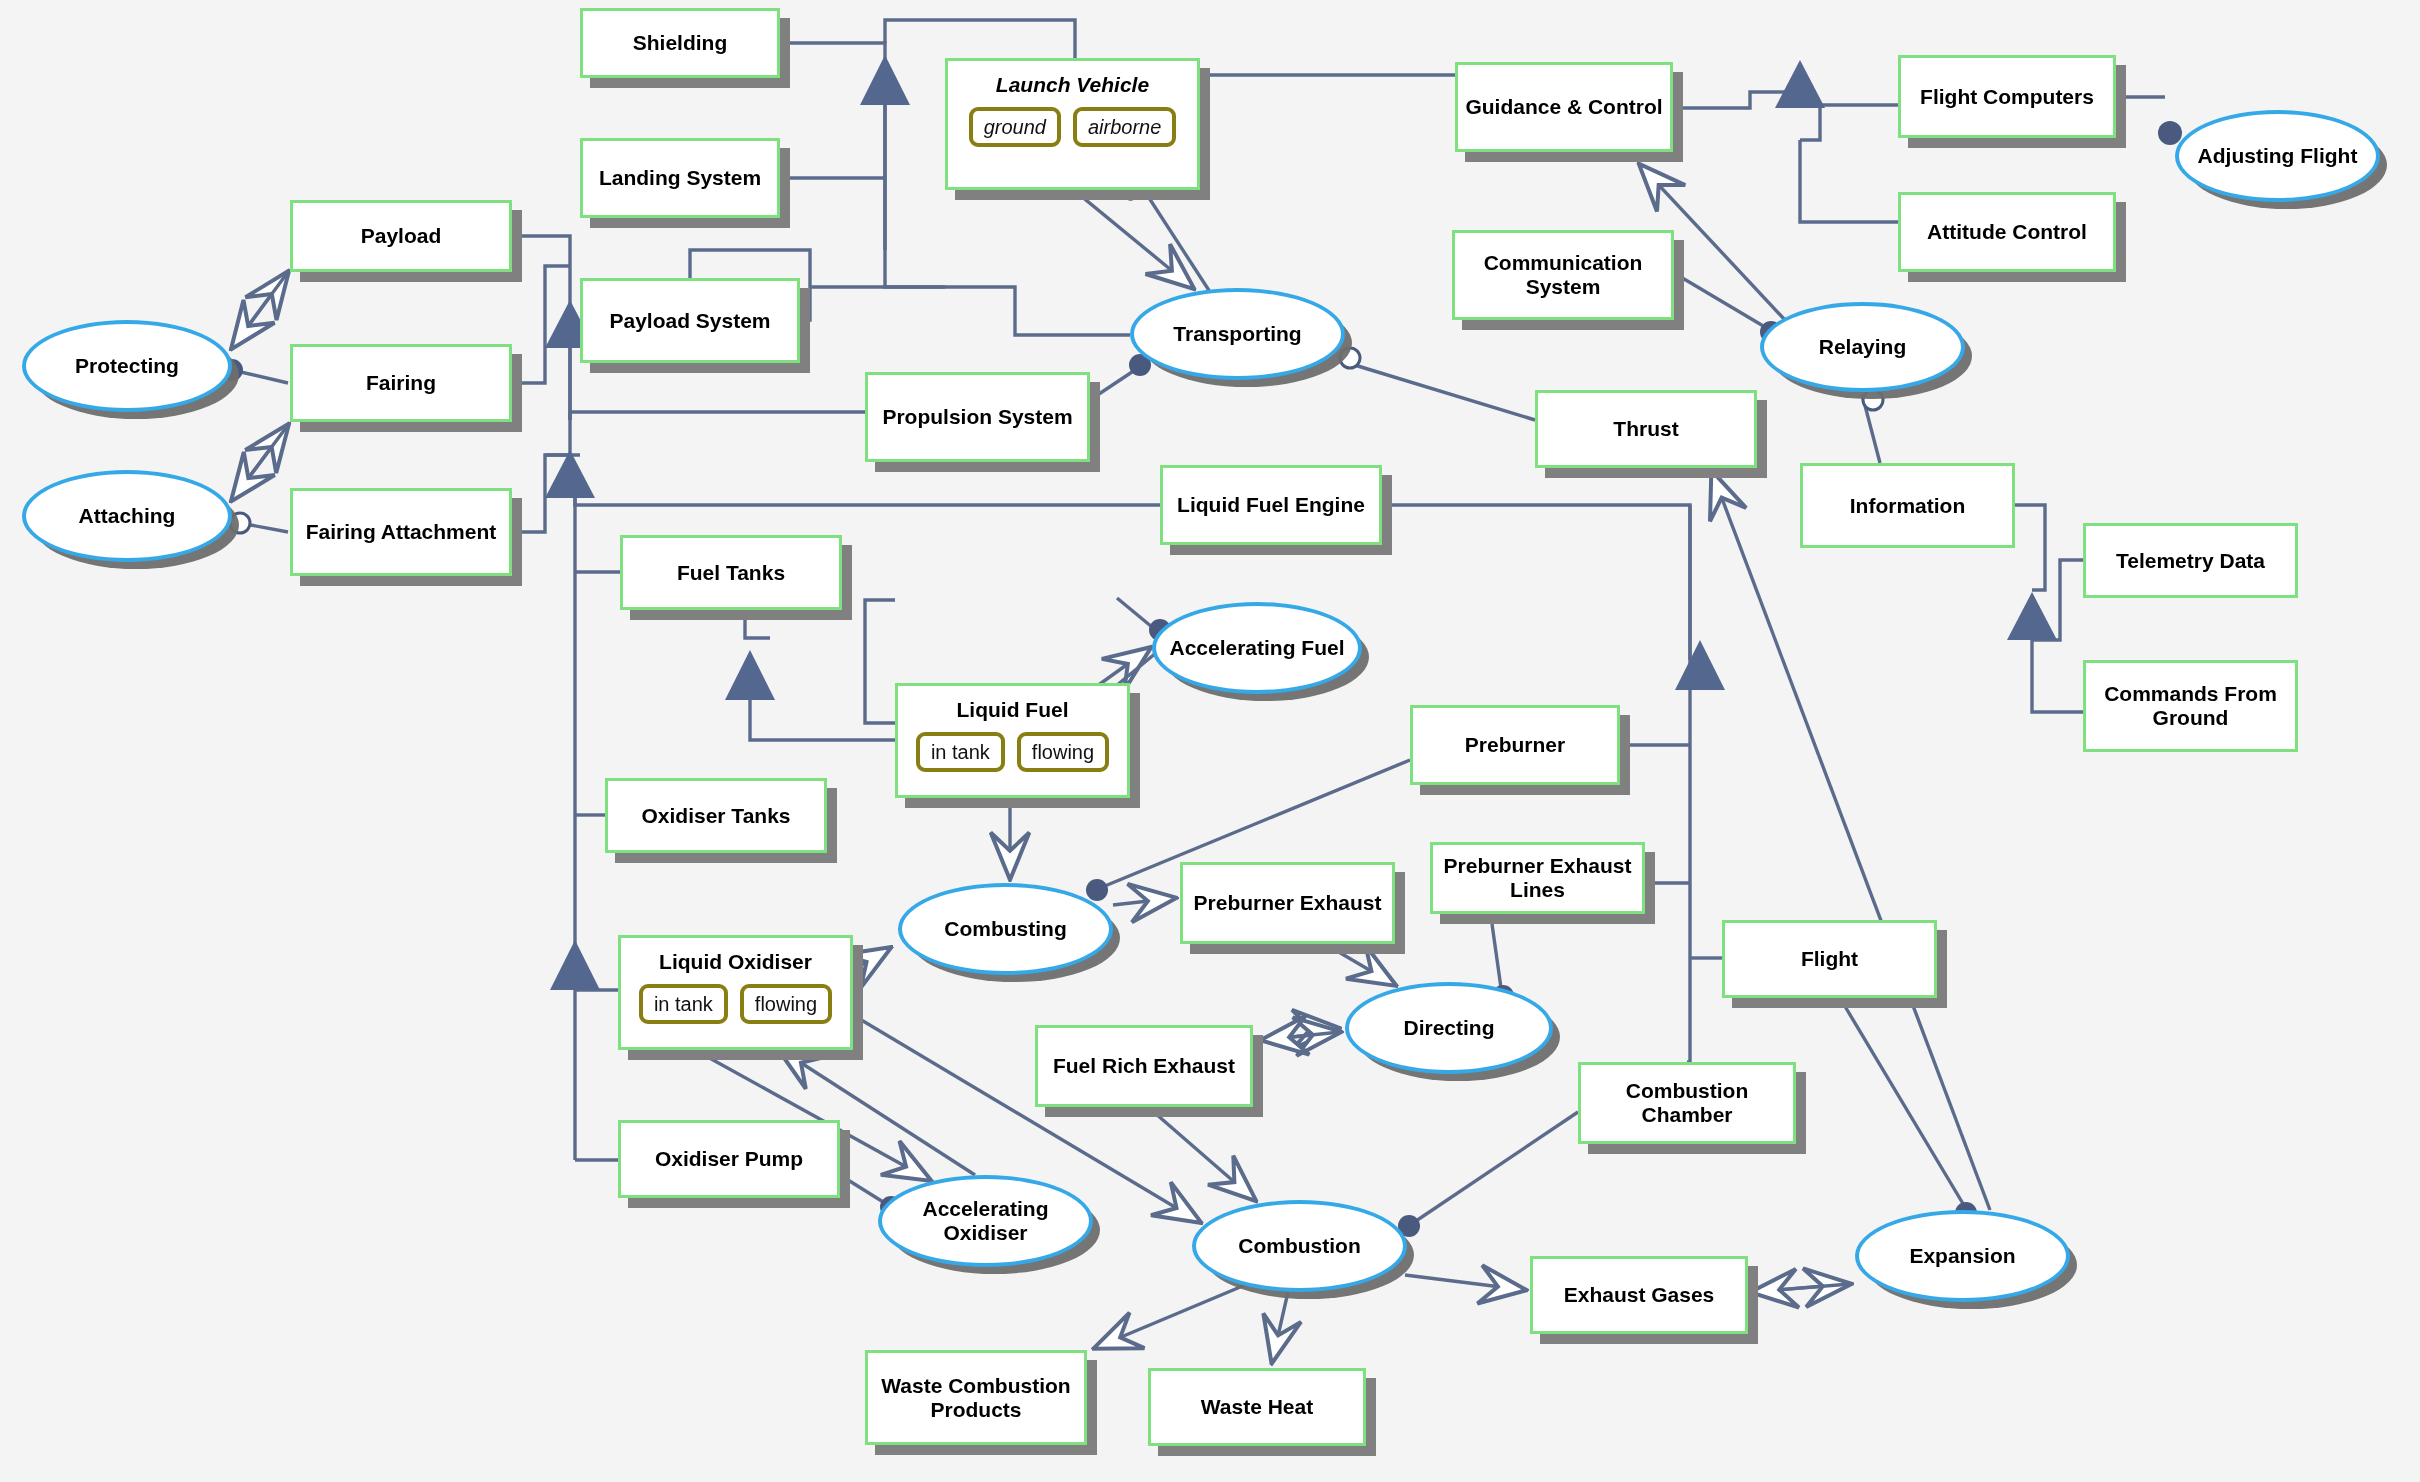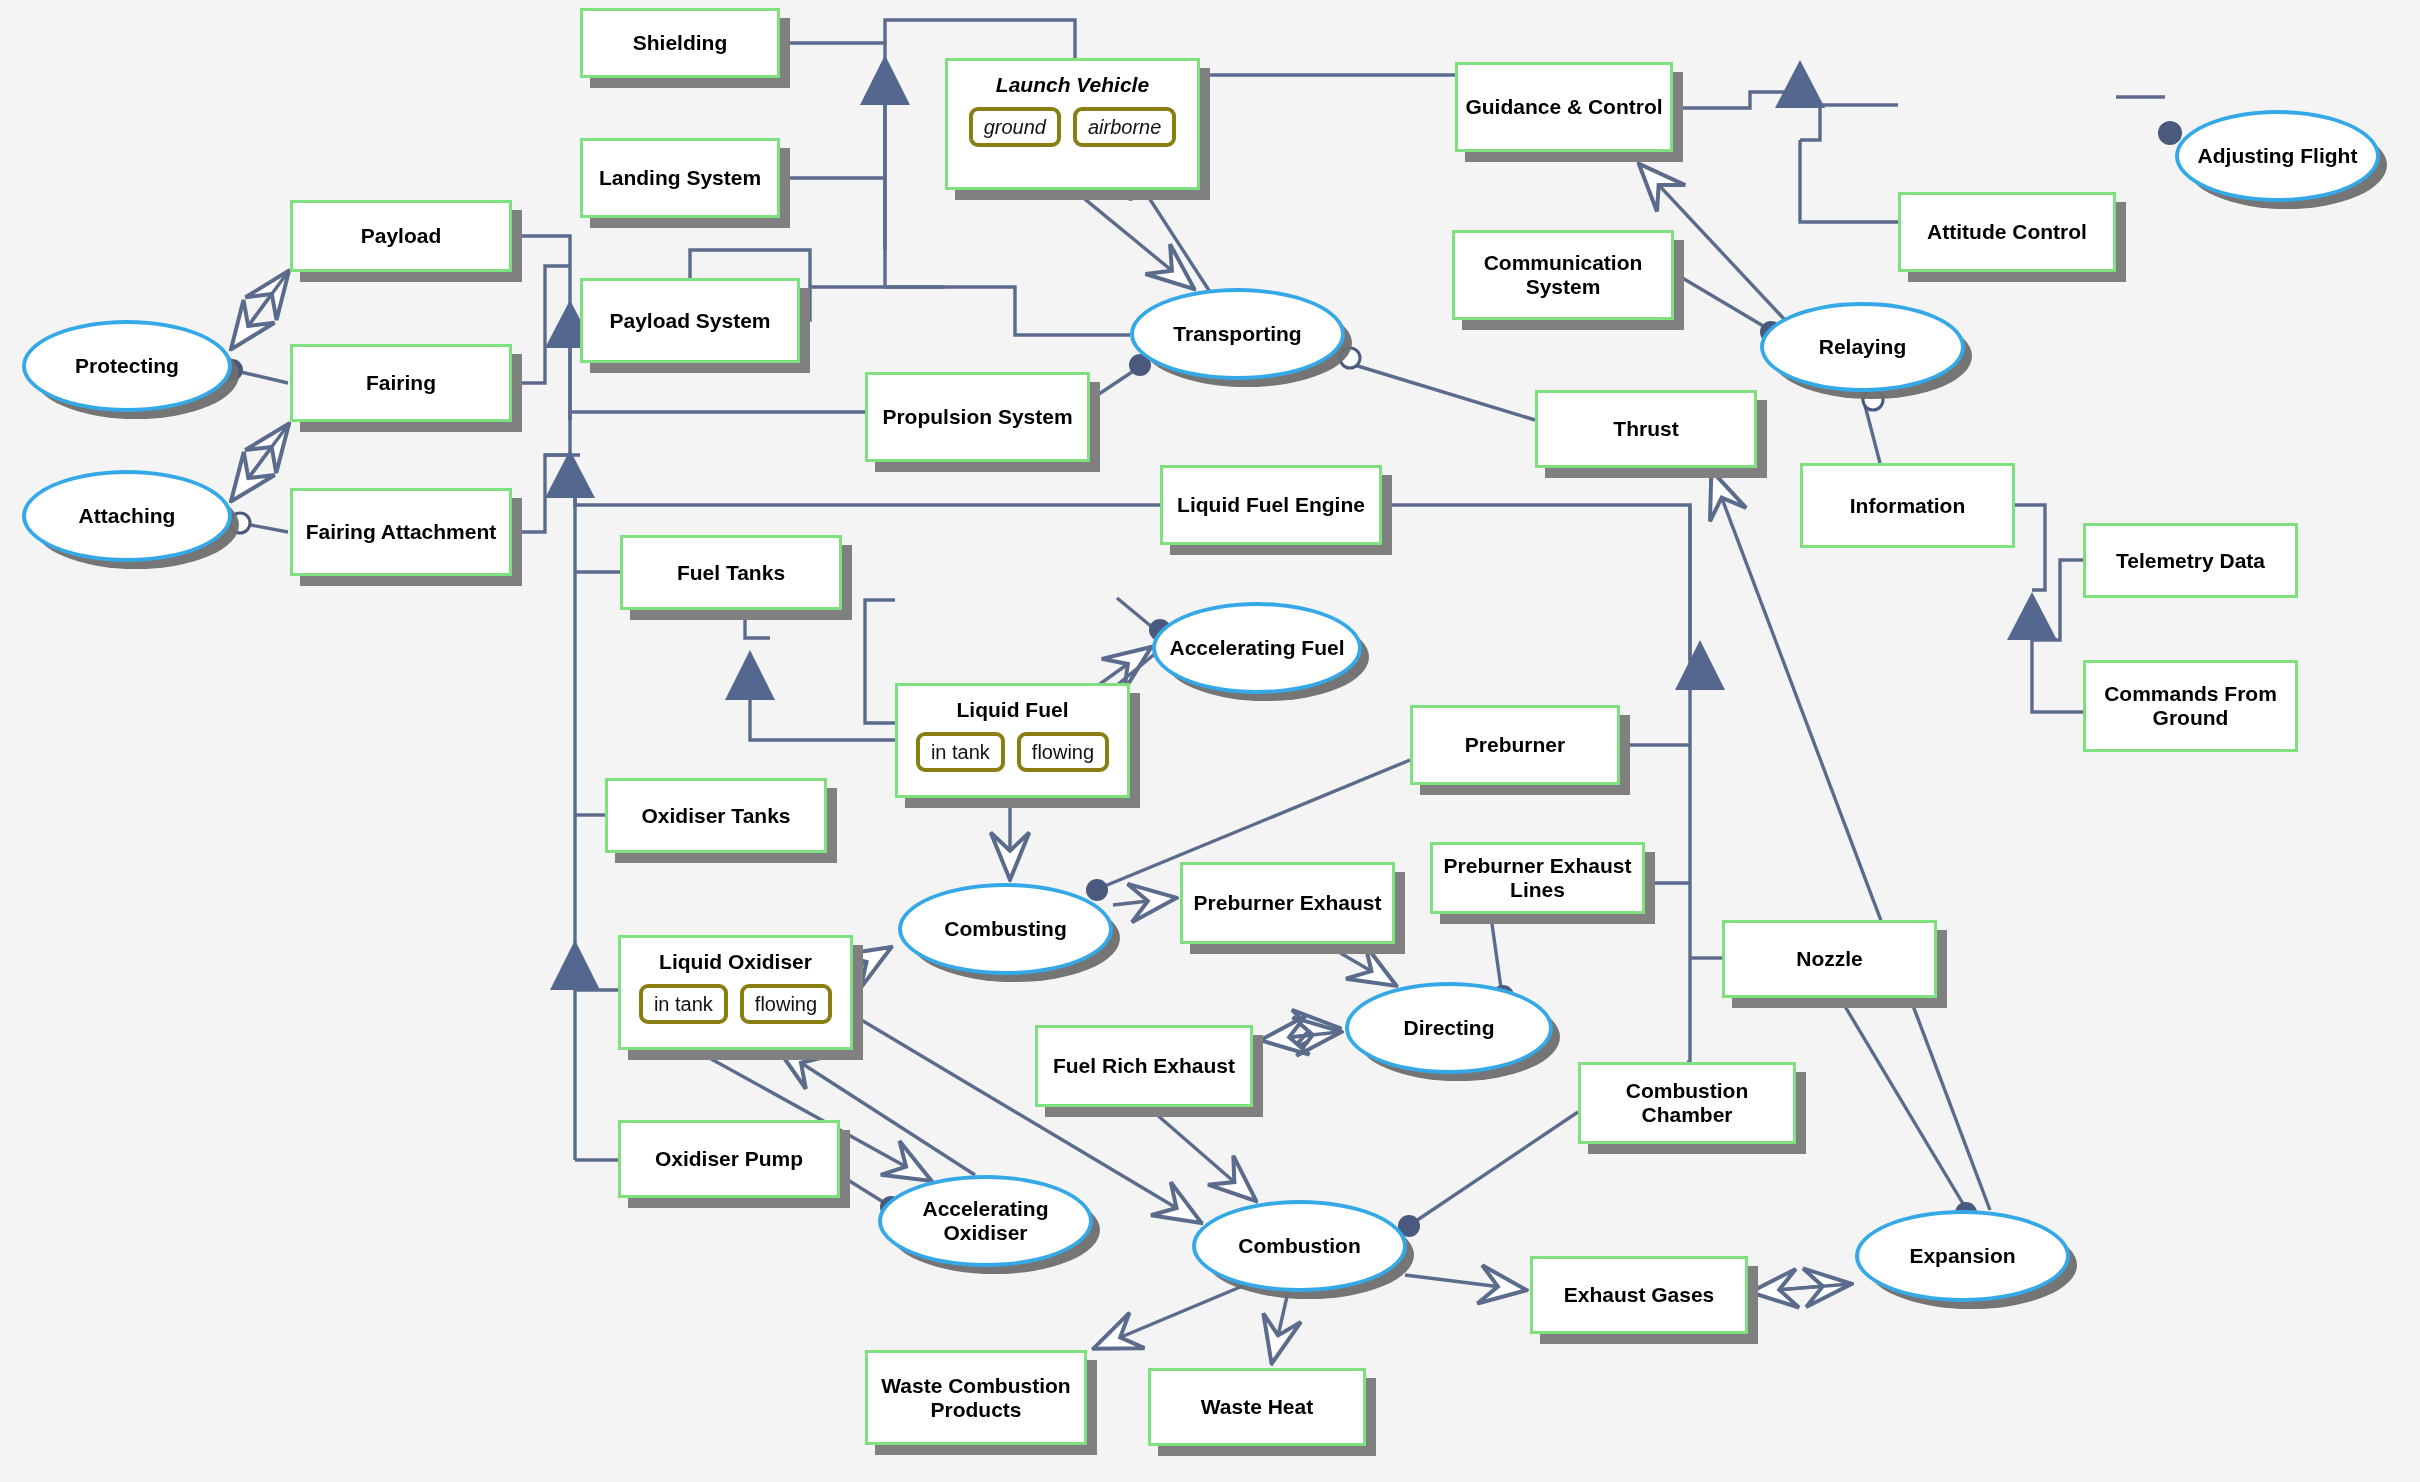--- a/index.html
+++ b/index.html
@@ -295,20 +295,23 @@
   </div>
 
   <div class="node shadow" style="left:1455px;top:62px;width:218px;height:90px;">
     <div class="title">Guidance &amp; Control</div>
   </div>
 
   <div class="node shadow" style="left:1452px;top:230px;width:222px;height:90px;">
     <div class="title">Communication System</div>
   </div>
 
+  <div class="node shadow" style="left:1898px;top:55px;width:218px;height:83px;">
+    <div class="title">Flight Computers</div>
+  </div>
 
   <div class="node shadow" style="left:1898px;top:192px;width:218px;height:80px;">
     <div class="title">Attitude Control</div>
   </div>
 
   <div class="node shadow" style="left:865px;top:372px;width:225px;height:90px;">
     <div class="title">Propulsion System</div>
   </div>
 
   <div class="node shadow" style="left:1535px;top:390px;width:222px;height:78px;">
@@ -366,21 +369,21 @@
 
   <div class="node shadow" style="left:1180px;top:862px;width:215px;height:82px;">
     <div class="title">Preburner Exhaust</div>
   </div>
 
   <div class="node shadow" style="left:1430px;top:842px;width:215px;height:72px;">
     <div class="title">Preburner Exhaust Lines</div>
   </div>
 
   <div class="node shadow" style="left:1722px;top:920px;width:215px;height:78px;">
-    <div class="title">Nozzle</div>
+    <div class="title">Flight</div>
   </div>
 
   <div class="node shadow" style="left:1035px;top:1025px;width:218px;height:82px;">
     <div class="title">Fuel Rich Exhaust</div>
   </div>
 
   <div class="node shadow" style="left:1578px;top:1062px;width:218px;height:82px;">
     <div class="title">Combustion Chamber</div>
   </div>
 

